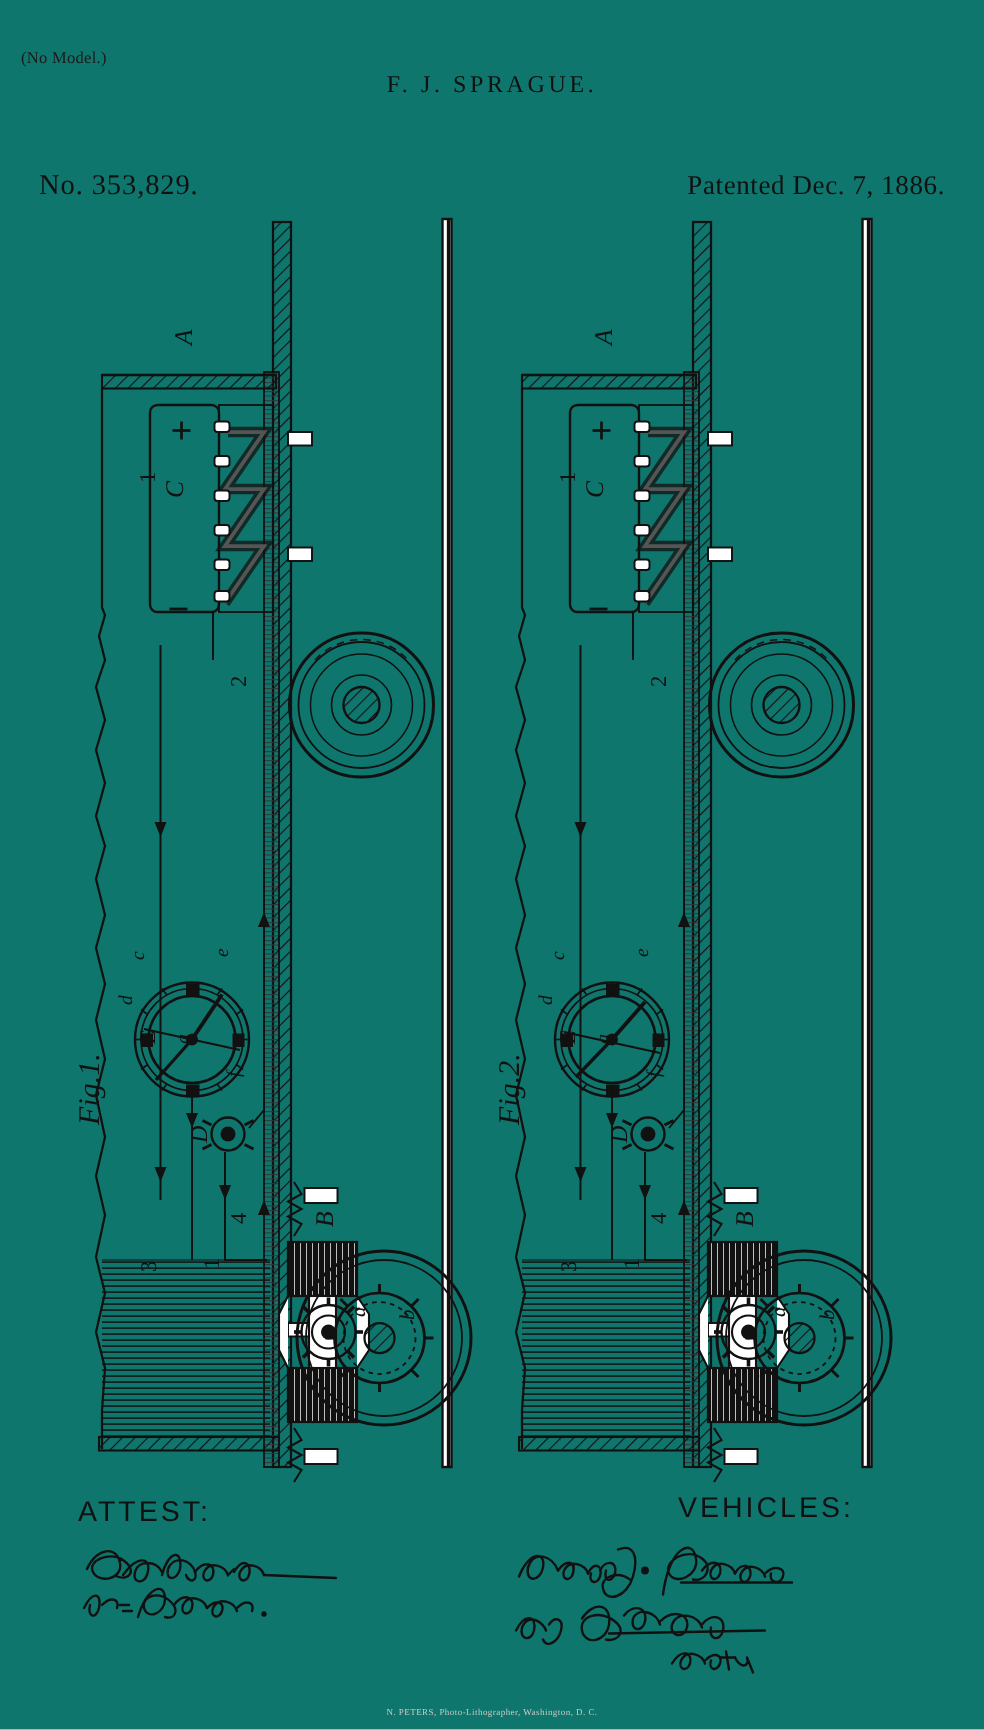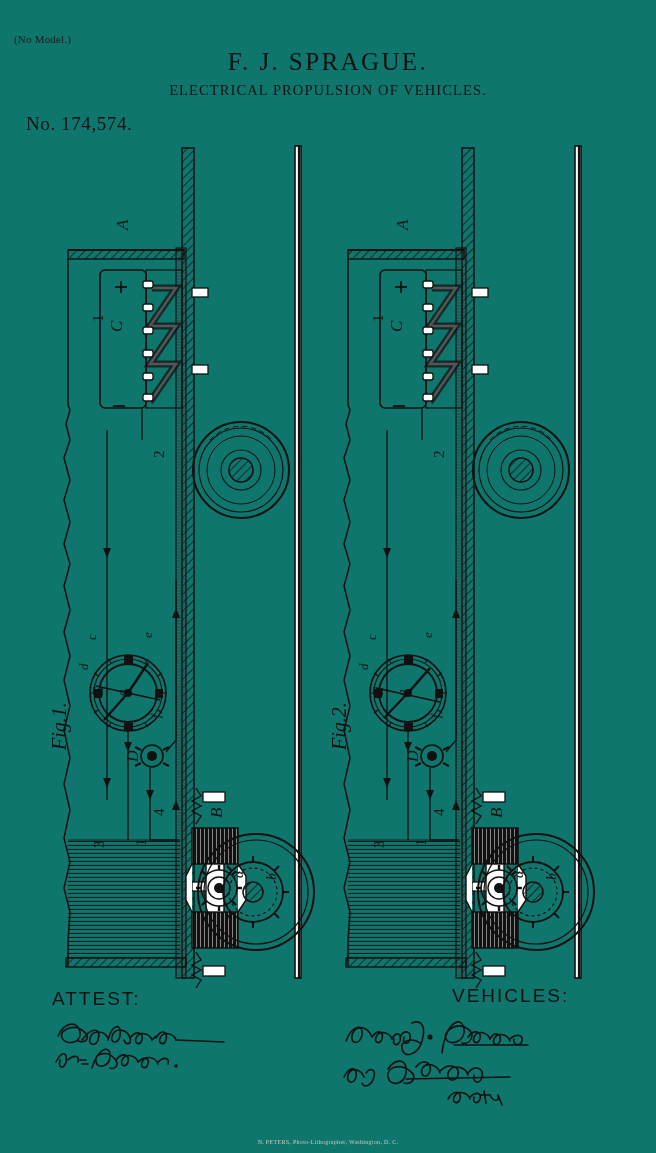--- a/index.html
+++ b/index.html
@@ -26,21 +26,21 @@
     font-size: 11px;
     letter-spacing: 0.2px;
     font-family: "Liberation Serif", serif;
     color: #1a1a1a;
   }
   .hdr-inventor {
     position: absolute;
     left: 0; right: 0;
     top: 48px;
     text-align: center;
-    font-size: 25px;
+    font-size: 16px;
     letter-spacing: 2.4px;
     color: #111;
   }
   .hdr-title {
     position: absolute;
     left: 0; right: 0;
     top: 82px;
     text-align: center;
     font-size: 14.5px;
     letter-spacing: 1.1px;
@@ -80,36 +80,37 @@
   
   .sig-block { position: absolute; }
   #attest-block { left: 52px; top: 988px; width: 200px; }
   #inventor-block { left: 452px; top: 985px; width: 200px; }
   .sig-heading {
     font-family: "Liberation Sans", sans-serif;
     font-size: 19px;
     letter-spacing: 2px;
     font-weight: 400;
     color: #111;
+    margin-top: 10px;
   }
   .sig-svg { display: block; }
 </style>
 </head>
 <body>
 
 <div id="page">
 
   <div class="hdr-nomodel">(No Model.)</div>
 
   <div class="hdr-inventor">F. J. SPRAGUE.</div>
 
-  <div class="hdr-title">ELECTRICAL PROPULSION OF VEHICLES.</div>
-
-  <div class="hdr-number">No. 174,574.</div>
-
+
+  <div class="hdr-number">No. 353,829.</div>
+
+  <div class="hdr-date">Patented Dec. 7, 1886.</div>
 
   <svg id="drawing" viewBox="0 0 656 870">
     <defs>
 
       <pattern id="hatchA" width="6" height="6" patternUnits="userSpaceOnUse" patternTransform="rotate(45)">
         <line x1="0" y1="0" x2="0" y2="6" stroke="#111" stroke-width="1.5"></line>
       </pattern>
 
       <pattern id="shadeH" width="4" height="4" patternUnits="userSpaceOnUse">
         <line x1="0" y1="1.4" x2="4" y2="1.4" stroke="#111" stroke-width="1"></line>

